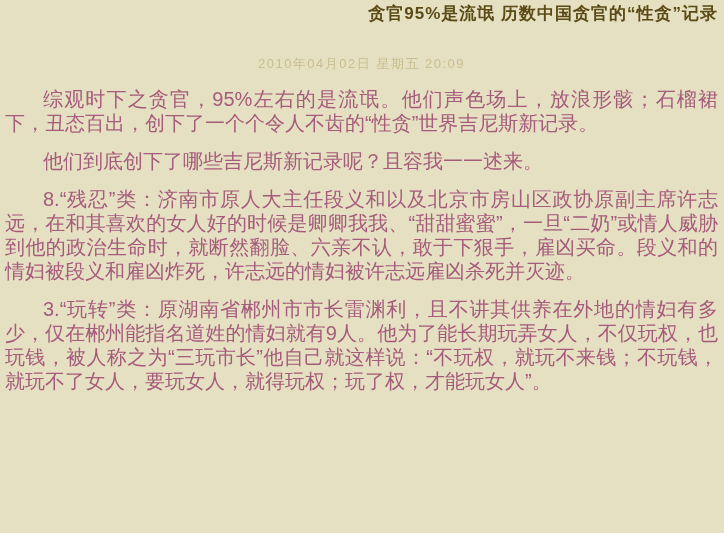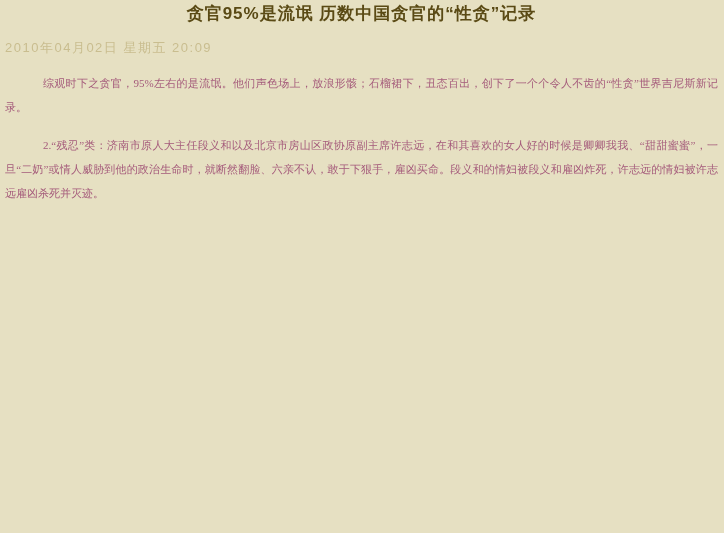--- a/index.html
+++ b/index.html
@@ -22,49 +22,50 @@
     width: 724px;
     height: 533px;
     padding: 3px 6px 0 5px;
     overflow: hidden;
   }
   .article-title {
     margin: 0;
     font-size: 17px;
     line-height: 21px;
     font-weight: bold;
-    text-align: center;
+    text-align: right;
     color: var(--title-color);
     letter-spacing: 1px;
   }
   .article-date {
-    margin-top: 16px;
+    margin-top: 32px;
     font-size: 13px;
     line-height: 15px;
-    text-align: left;
+    text-align: center;
     color: var(--date-color);
     letter-spacing: 1.5px;
   }
   .content p {
     margin: 14px 0;
-    font-size: 11px;
+    font-size: 20px;
     line-height: 24px;
     color: var(--text-color);
     text-indent: 38px;
     text-align: justify;
     word-break: break-all;
-    font-family: Liberation Serif, serif;
   }
   .content p:first-child {
     margin-top: 16px;
   }
 </style>
 </head>
 <body>
 
 <div class="page">
   <h1 class="article-title">贪官95%是流氓  历数中国贪官的“性贪”记录</h1>
   <div class="article-date">2010年04月02日  星期五  20:09</div>
   <div class="content">
     <p>综观时下之贪官，95%左右的是流氓。他们声色场上，放浪形骸；石榴裙下，丑态百出，创下了一个个令人不齿的“性贪”世界吉尼斯新记录。</p>
-    <p>2.“残忍”类：济南市原人大主任段义和以及北京市房山区政协原副主席许志远，在和其喜欢的女人好的时候是卿卿我我、“甜甜蜜蜜”，一旦“二奶”或情人威胁到他的政治生命时，就断然翻脸、六亲不认，敢于下狠手，雇凶买命。段义和的情妇被段义和雇凶炸死，许志远的情妇被许志远雇凶杀死并灭迹。</p>
+    <p>他们到底创下了哪些吉尼斯新记录呢？且容我一一述来。</p>
+    <p>8.“残忍”类：济南市原人大主任段义和以及北京市房山区政协原副主席许志远，在和其喜欢的女人好的时候是卿卿我我、“甜甜蜜蜜”，一旦“二奶”或情人威胁到他的政治生命时，就断然翻脸、六亲不认，敢于下狠手，雇凶买命。段义和的情妇被段义和雇凶炸死，许志远的情妇被许志远雇凶杀死并灭迹。</p>
+    <p>3.“玩转”类：原湖南省郴州市市长雷渊利，且不讲其供养在外地的情妇有多少，仅在郴州能指名道姓的情妇就有9人。他为了能长期玩弄女人，不仅玩权，也玩钱，被人称之为“三玩市长”他自己就这样说：“不玩权，就玩不来钱；不玩钱，就玩不了女人，要玩女人，就得玩权；玩了权，才能玩女人”。</p>
   </div>
 </div>
 
 </body></html>

